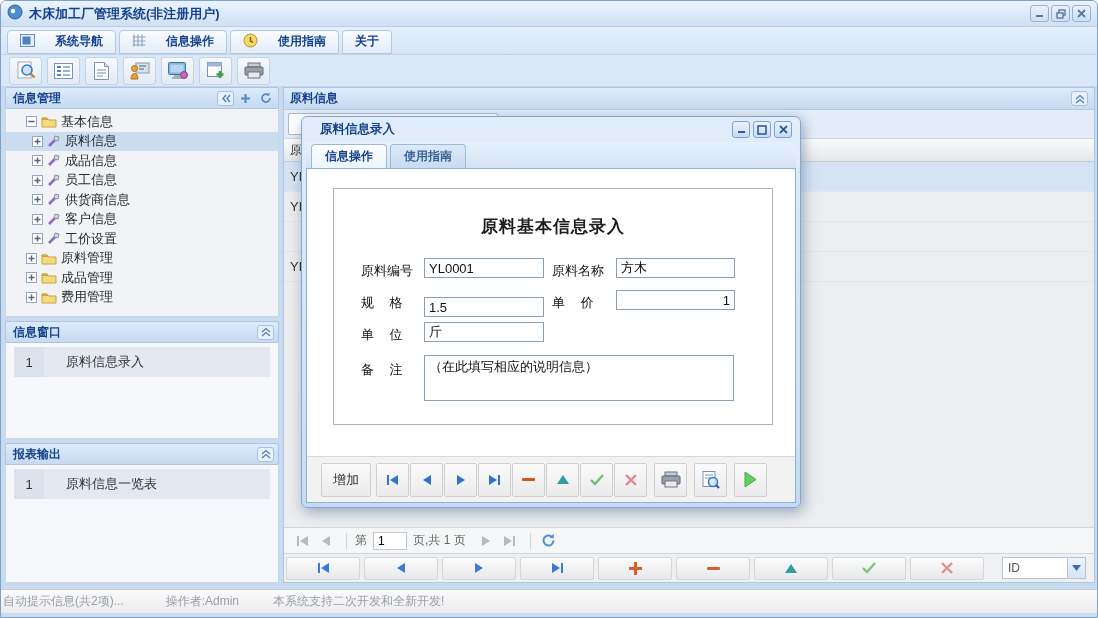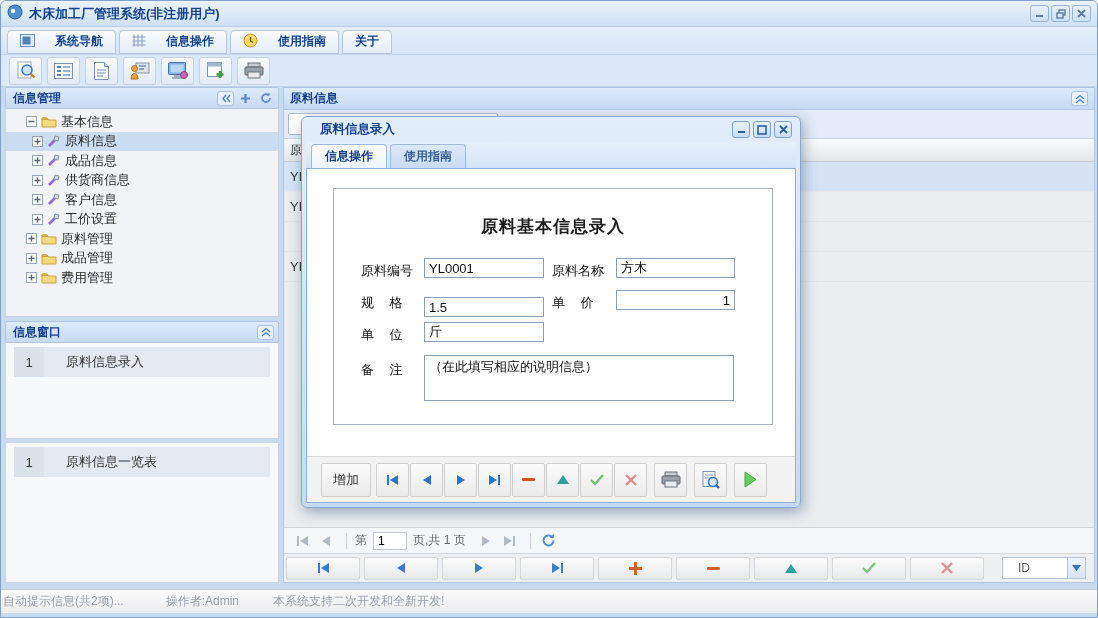--- a/index.html
+++ b/index.html
@@ -70,21 +70,21 @@
   .pagebar { height:26px; background:#f5f6f7; border-top:1px solid #d2d6db; display:flex; align-items:center; padding:0 8px; color:#666; }
   .pg-btn { width:20px; height:18px; display:flex; align-items:center; justify-content:center; margin-right:4px; }
   .pg-input { width:34px; height:18px; border:1px solid #c3c8cf; background:#fff; font-size:12px; padding:0 4px;
     font-family:"Liberation Sans",sans-serif; margin:0 6px; }
   .pg-sep { width:1px; height:16px; background:#d0d4d9; margin:0 8px 0 6px; }
 
   .btoolbar { height:29px; background:#eef0f2; border-top:1px solid #d2d6db; display:flex; align-items:center; padding:0 2px; }
   .bt-btn { width:74px; height:23px; margin-right:4px; border:1px solid #d4d6d9; border-radius:2px;
     background:linear-gradient(#fcfcfc,#e7e8ea); display:flex; align-items:center; justify-content:center; }
   .combo { margin-left:14px; width:84px; height:22px; border:1px solid #b7c3d3; background:#fff; display:flex; }
-  .combo .val { flex:1; display:flex; align-items:center; padding-left:15px; color:#555; }
+  .combo .val { flex:1; display:flex; align-items:center; padding-left:5px; color:#555; }
   .combo .arrow { width:18px; border-left:1px solid #b7c3d3; background:linear-gradient(#eef4fb,#d6e4f4);
     display:flex; align-items:center; justify-content:center; }
 
   
   .statusbar { position:absolute; left:0; bottom:4px; right:0; height:24px; background:linear-gradient(#fbfbfc,#ececee);
     border-top:1px solid #c5cdd6; display:flex; align-items:center; color:#989fa8; font-size:12px; }
   .statusbar span { margin-left:2px; }
   .statusbar span:nth-child(2){ margin-left:42px; }
   .statusbar span:nth-child(3){ margin-left:34px; }
 
@@ -317,20 +317,32 @@
         <div class="tree-row child">
           <svg width="11" height="11">
               <rect x="0.5" y="0.5" width="10" height="10" fill="#fff" stroke="#98a6bc"></rect>
               <line x1="2.5" y1="5.5" x2="8.5" y2="5.5" stroke="#54657e" stroke-width="1.4"></line>
               <line x1="5.5" y1="2.5" x2="5.5" y2="8.5" stroke="#54657e" stroke-width="1.4"></line>
             </svg>
           <svg width="14" height="13">
               <path d="M2 11L9 4" stroke="#8e6cc8" stroke-width="2.6"></path>
               <path d="M8 1l4 1-1 4-4-1z" fill="#cfd8e0" stroke="#8894a0"></path>
             </svg>
+          <span>员工信息</span>
+        </div>
+        <div class="tree-row child">
+          <svg width="11" height="11">
+              <rect x="0.5" y="0.5" width="10" height="10" fill="#fff" stroke="#98a6bc"></rect>
+              <line x1="2.5" y1="5.5" x2="8.5" y2="5.5" stroke="#54657e" stroke-width="1.4"></line>
+              <line x1="5.5" y1="2.5" x2="5.5" y2="8.5" stroke="#54657e" stroke-width="1.4"></line>
+            </svg>
+          <svg width="14" height="13">
+              <path d="M2 11L9 4" stroke="#8e6cc8" stroke-width="2.6"></path>
+              <path d="M8 1l4 1-1 4-4-1z" fill="#cfd8e0" stroke="#8894a0"></path>
+            </svg>
           <span>供货商信息</span>
         </div>
         <div class="tree-row child">
           <svg width="11" height="11">
               <rect x="0.5" y="0.5" width="10" height="10" fill="#fff" stroke="#98a6bc"></rect>
               <line x1="2.5" y1="5.5" x2="8.5" y2="5.5" stroke="#54657e" stroke-width="1.4"></line>
               <line x1="5.5" y1="2.5" x2="5.5" y2="8.5" stroke="#54657e" stroke-width="1.4"></line>
             </svg>
           <svg width="14" height="13">
               <path d="M2 11L9 4" stroke="#8e6cc8" stroke-width="2.6"></path>
@@ -399,20 +411,29 @@
         </span>
       </div>
       <div class="side-list" style="height:96px;">
         <div class="list-row">
           <span class="num">1</span>
           <span class="lab">原料信息录入</span>
         </div>
       </div>
 
       <div class="gap3"></div>
+      <div class="panel-hd">
+        <span>报表输出</span>
+        <span class="spacer"></span>
+        <span class="hd-tool">
+          <svg width="10" height="10">
+              <path d="M1 5l4-3.5L9 5M1 9l4-3.5L9 9" stroke="#4f7fbd" stroke-width="1.3" fill="none"></path>
+            </svg>
+        </span>
+      </div>
       <div class="side-list" style="flex:1;">
         <div class="list-row">
           <span class="num">1</span>
           <span class="lab">原料信息一览表</span>
         </div>
       </div>
     </div>
 
     <div class="main">
       <div class="main-hd">

